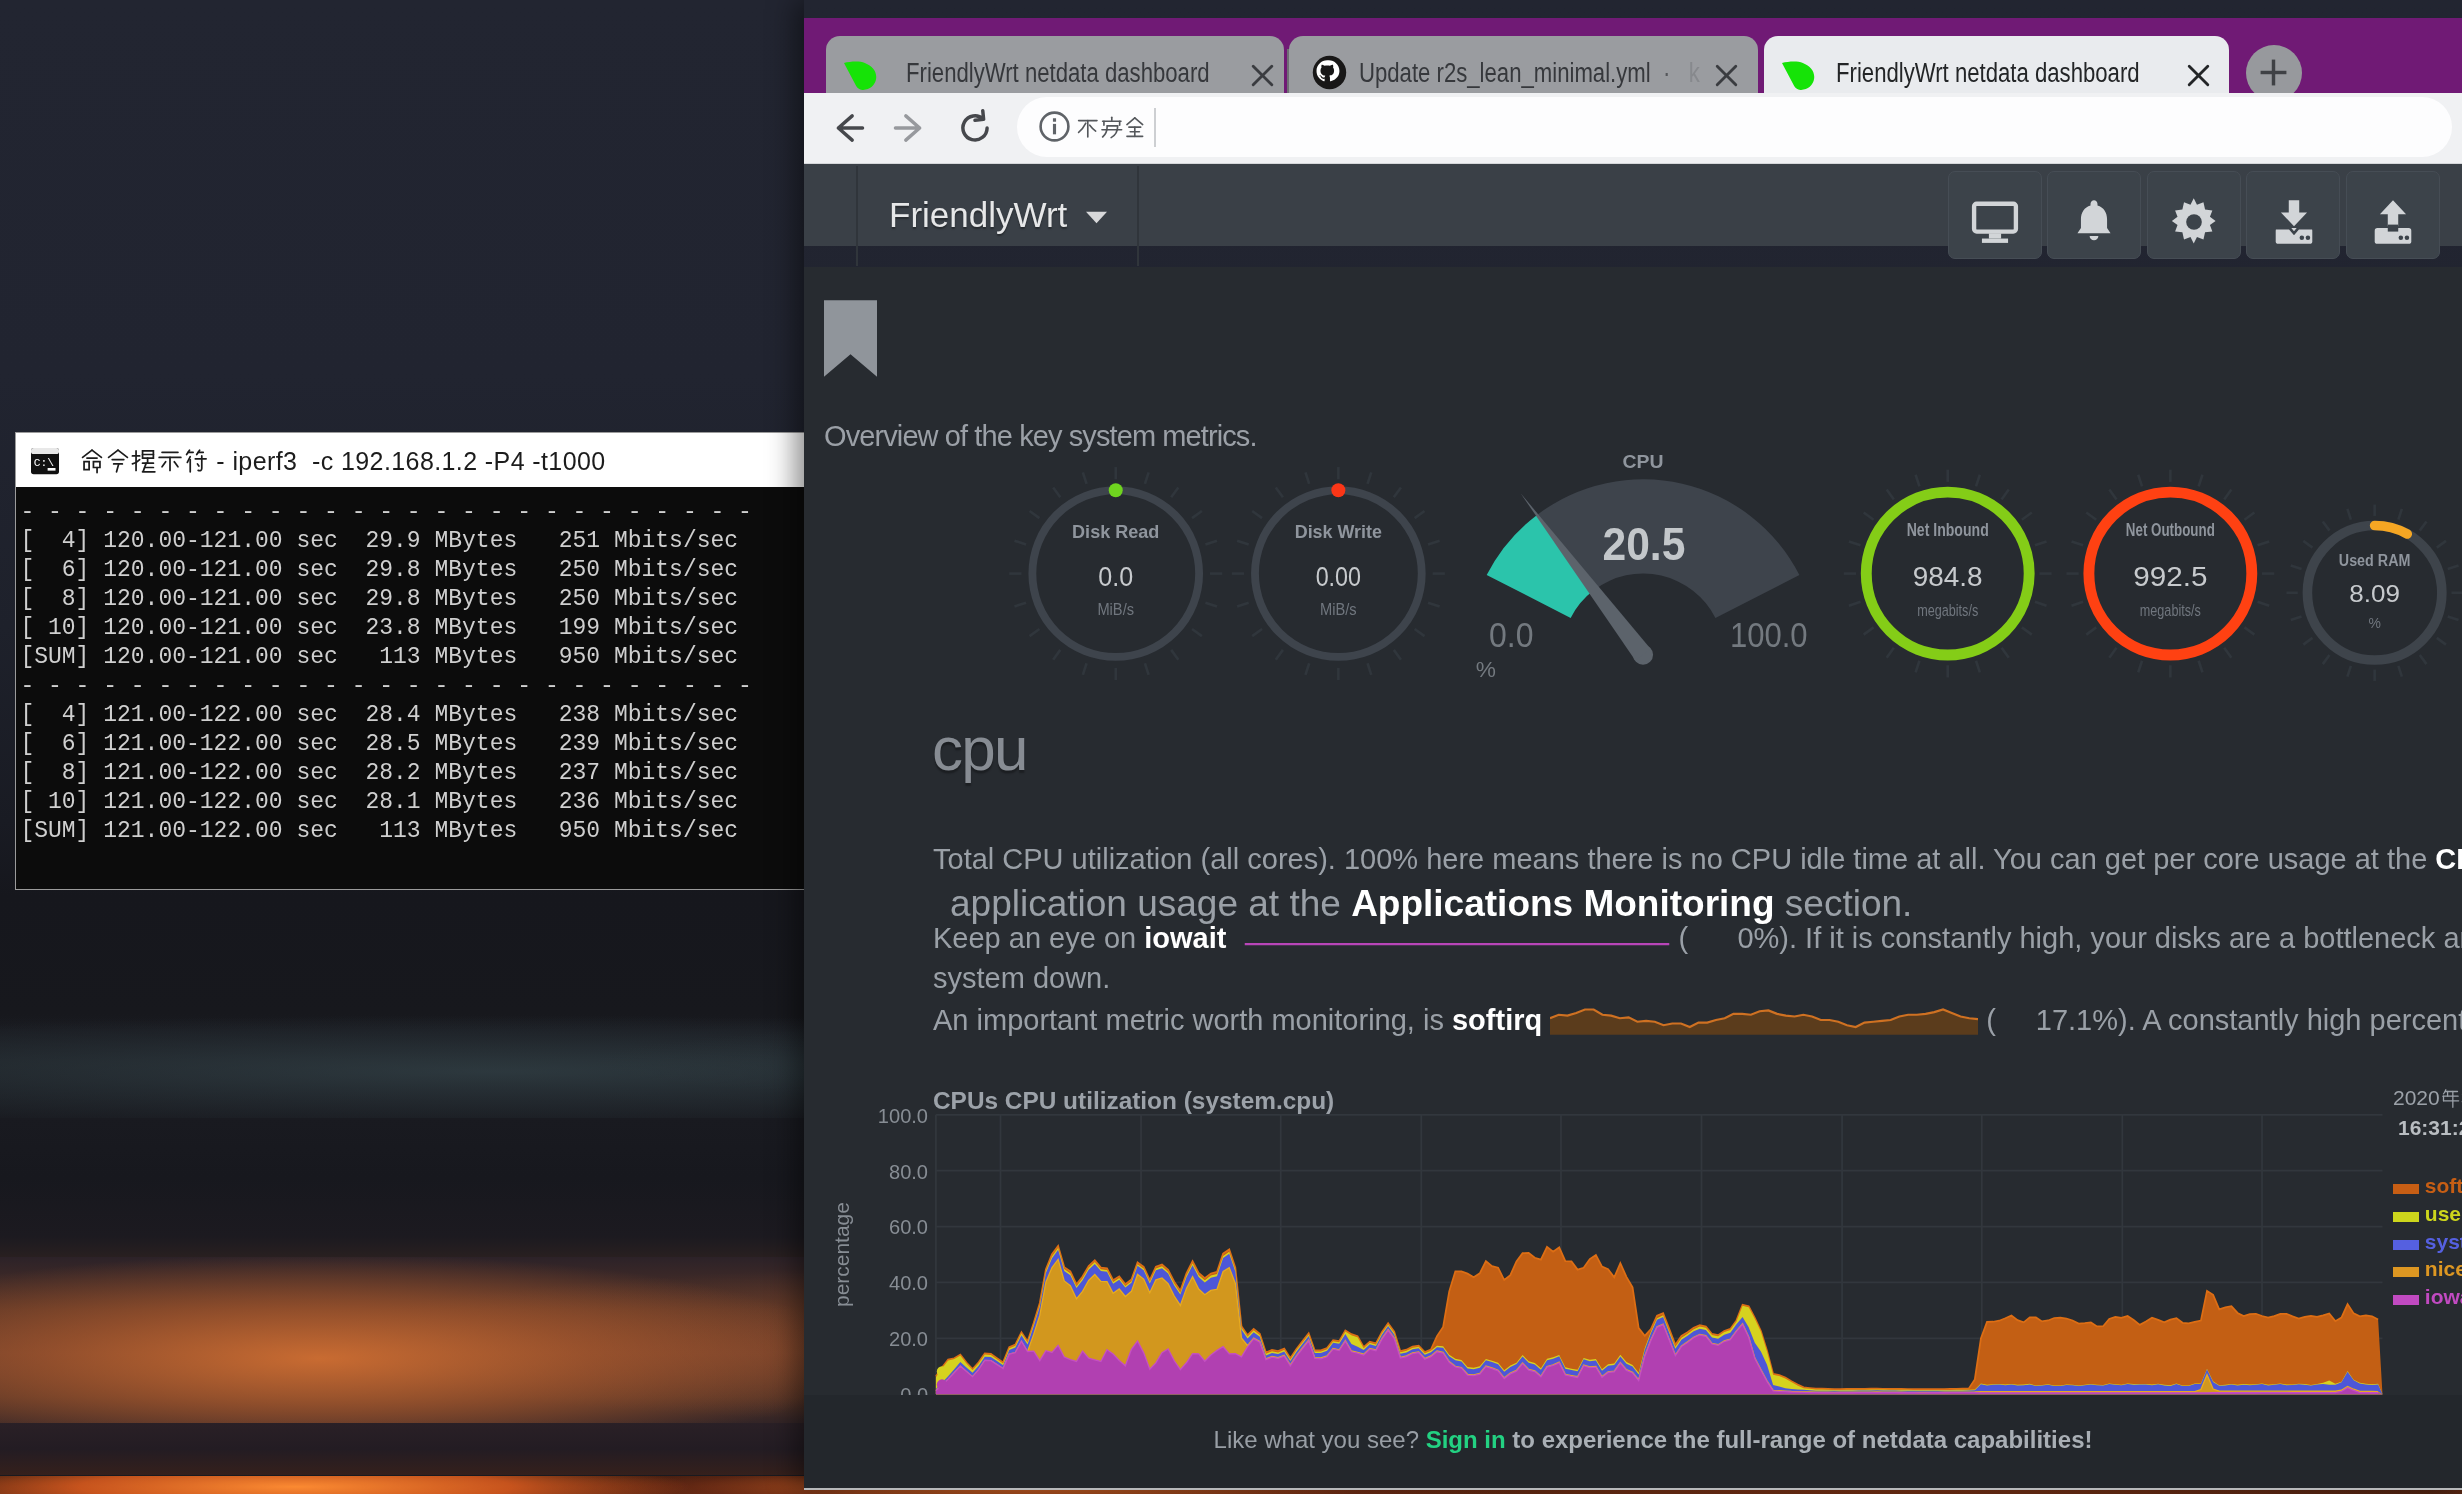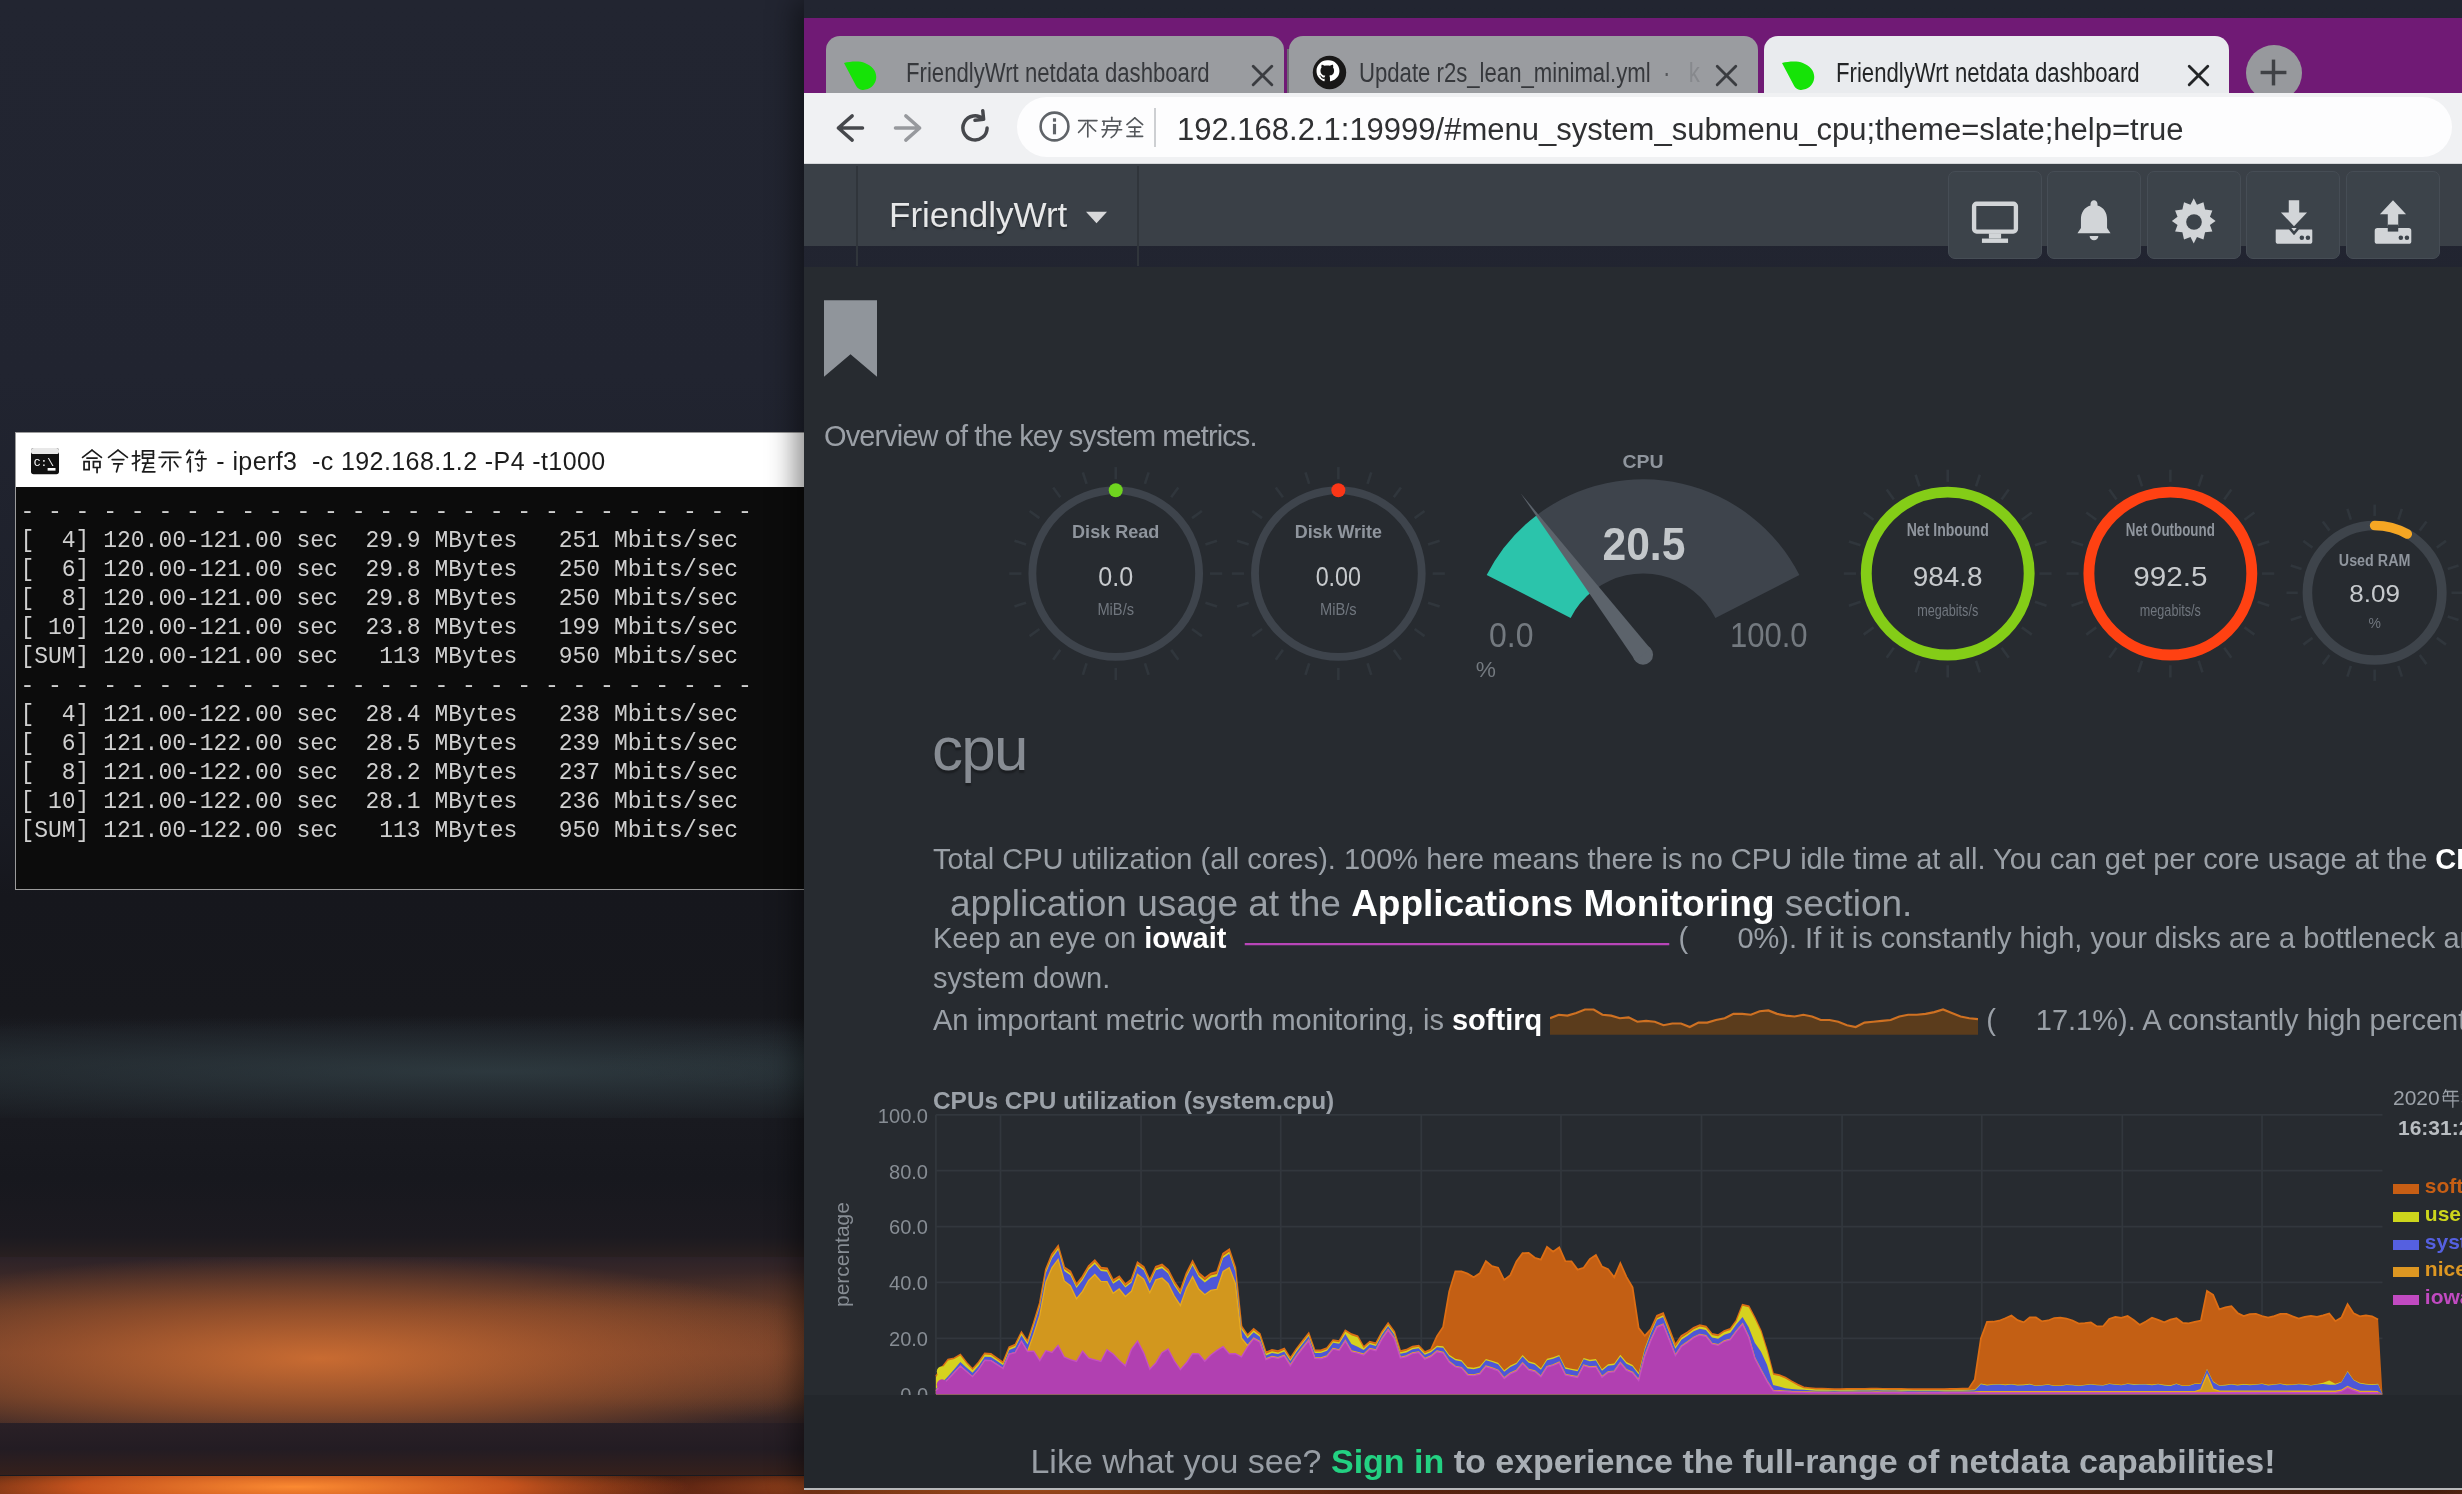--- a/index.html
+++ b/index.html
@@ -202,21 +202,20 @@
             <g>
               <path d="M18,3 L6,13"></path>
               <path d="M18,3 L30,13"></path>
               <path d="M9,17 H27"></path>
               <path d="M11,24 H25"></path>
               <path d="M6,31 H30"></path>
               <path d="M18,17 V31"></path>
             </g>
           </svg></span>
         <div class="abs" style="left:137px;top:10.5px;width:1.7px;height:39px;background:#cdcfd2"></div>
-        <span style="position:absolute;left:160px;top:15px;font-size:31px;color:#2f3032">192.168.2.1:19999/#menu_system_submenu_cpu;theme=slate;help=true</span>
       </div>
     </div>
     <div id="navbar">
       <div class="sep" style="left:52px"></div>
       <span style="position:absolute;left:85px;top:31px;font-size:35px;color:#e6e7e8;text-shadow:0 1.7px 1.7px rgba(0,0,0,.35)">FriendlyWrt</span>
       <svg style="position:absolute;left:281px;top:46px" width="23" height="14" viewBox="0 0 26 16">
         <path d="M1,2 L13,15 L25,2 Z" fill="#d7d8da"></path>
       </svg>
       <div class="sep" style="left:333px"></div>
       <div class="navcell" style="left:1144px"></div>
@@ -462,16 +461,16 @@
       <polyline points="1072,1592.9 1079,1586.5 1086,1579.9 1093,1572.5 1100,1565.0 1107,1571.0 1114,1576.9 1121,1568.8 1128,1558.4 1135,1558.6 1142,1563.1 1149,1567.6 1156,1551.1 1163,1549.3 1170,1536.4 1177,1548.1 1184,1547.7 1191,1558.6 1198,1547.2 1205,1549.2 1212,1541.1 1219,1554.4 1226,1557.3 1233,1559.5 1240,1547.6 1247,1555.8 1254,1557.7 1261,1559.5 1268,1546.1 1275,1550.9 1282,1558.3 1289,1564.5 1296,1545.5 1303,1536.1 1310,1549.6 1317,1568.4 1324,1561.2 1331,1549.5 1338,1545.1 1345,1558.7 1352,1568.8 1359,1561.0 1366,1550.6 1373,1550.8 1380,1559.2 1387,1552.0 1394,1546.8 1401,1542.6 1408,1550.8 1415,1550.5 1422,1554.3 1429,1542.7 1436,1533.7 1443,1537.5 1450,1557.5 1457,1554.6 1464,1556.0 1471,1553.3 1478,1564.4 1485,1553.7 1492,1544.7 1499,1536.0 1506,1556.0 1513,1556.4 1520,1554.1 1527,1545.4 1534,1547.0 1541,1536.3 1548,1548.4 1555,1549.9 1562,1552.1 1569,1545.4 1576,1547.1 1583,1533.9 1590,1523.9 1597,1533.3 1604,1555.6 1611,1554.0 1618,1550.4 1625,1549.3 1632,1557.0 1639,1554.1 1646,1548.4 1653,1549.8 1660,1560.4 1667,1565.8 1674,1567.2 1681,1575.1 1688,1575.7 1695,1574.0 1702,1565.5 1709,1567.7 1716,1570.3 1723,1579.1 1730,1573.7 1737,1570.6 1744,1562.0 1751,1569.4 1758,1571.1 1765,1577.1 1772,1566.0 1779,1564.1 1786,1561.1 1793,1575.0 1800,1576.5 1807,1577.8 1814,1564.4 1821,1566.6 1828,1566.0 1835,1577.6 1842,1572.1 1849,1571.3 1856,1561.4 1863,1569.7 1870,1572.7 1877,1581.4 1884,1553.7 1891,1535.4 1898,1520.4 1905,1517.3 1912,1535.0 1919,1552.9 1926,1542.4 1933,1537.7 1940,1532.3 1947,1529.2 1954,1530.7 1961,1539.4 1968,1541.0 1975,1536.7 1982,1534.5 1989,1525.1 1996,1517.0 2003,1531.8 2010,1556.0 2017,1569.5 2024,1582.3 2031,1593.2 2038,1593.7 2045,1594.1 2052,1594.5 2059,1594.7 2066,1595.0 2073,1595.1 2080,1595.2 2087,1595.3 2094,1595.3 2101,1595.4 2108,1595.3 2115,1595.3 2122,1595.3 2129,1595.2 2136,1595.2 2143,1595.1 2150,1595.1 2157,1595.1 2164,1595.2 2171,1595.2 2178,1595.3 2185,1595.3 2192,1595.3 2199,1595.4 2206,1595.4 2213,1595.3 2220,1595.3 2227,1595.3 2234,1595.2 2241,1595.2 2248,1595.1 2255,1595.1 2262,1595.1 2269,1595.4 2276,1595.4 2283,1595.4 2290,1595.4 2297,1595.4 2304,1595.4 2311,1595.4 2318,1595.4 2325,1595.4 2332,1595.4 2339,1595.4 2346,1595.4 2353,1595.4 2360,1595.4 2367,1595.4 2374,1595.4 2381,1595.4 2388,1595.4 2395,1595.4 2402,1595.4 2409,1595.4 2416,1595.4 2423,1595.4 2430,1595.4 2437,1595.4 2444,1595.4 2451,1595.4 2458,1595.4 2465,1595.4 2472,1595.4 2479,1595.4 2486,1595.4 2493,1595.4 2500,1595.4 2507,1595.4 2514,1595.4 2521,1595.4 2528,1595.4 2535,1595.3 2542,1595.3 2549,1595.3 2556,1595.3 2563,1595.3 2570,1595.3 2577,1595.3 2584,1595.3 2591,1595.2 2598,1595.2 2605,1595.2 2612,1595.2 2619,1595.2 2626,1595.2 2633,1595.2 2640,1595.2 2647,1595.1 2654,1595.1 2661,1595.1 2668,1595.1 2675,1595.1 2682,1593.9 2689,1589.6 2696,1592.6 2703,1595.1 2710,1595.2 2717,1595.3 2724,1595.3" fill="none" stroke="#c44fc4" stroke-width="1.5"></polyline>
       <circle cx="1079" cy="1571" r="6" fill="#d6d21f"></circle>
       <circle cx="1079" cy="1586" r="6" fill="#b140b1"></circle>
     </svg>
     <div class="abs" style="left:1589px;top:1174px;white-space:nowrap"><div style="width:26px;height:9.6px;background:#c75e14;display:inline-block"></div><span style="font-size:21px;font-weight:bold;color:#c75e14;vertical-align:0.9px">&nbsp;softirq</span></div>
     <div class="abs" style="left:1589px;top:1202px;white-space:nowrap"><div style="width:26px;height:9.6px;background:#cdd61c;display:inline-block"></div><span style="font-size:21px;font-weight:bold;color:#cdd61c;vertical-align:0.9px">&nbsp;user</span></div>
     <div class="abs" style="left:1589px;top:1230px;white-space:nowrap"><div style="width:26px;height:9.6px;background:#5560e0;display:inline-block"></div><span style="font-size:21px;font-weight:bold;color:#5560e0;vertical-align:0.9px">&nbsp;system</span></div>
     <div class="abs" style="left:1589px;top:1257px;white-space:nowrap"><div style="width:26px;height:9.6px;background:#dd9722;display:inline-block"></div><span style="font-size:21px;font-weight:bold;color:#dd9722;vertical-align:0.9px">&nbsp;nice</span></div>
     <div class="abs" style="left:1589px;top:1285px;white-space:nowrap"><div style="width:26px;height:9.6px;background:#c14ac1;display:inline-block"></div><span style="font-size:21px;font-weight:bold;color:#c14ac1;vertical-align:0.9px">&nbsp;iowait</span></div>
     <div id="footer">
-      <div style="text-align:center;margin-top:47px;padding-left:40px;font-size:34px;color:#989ea5">Like what you see? <span style="color:#23d182;font-weight:bold">Sign in</span><span style="font-weight:bold;color:#a9afb5"> to experience the full-range of netdata capabilities!</span></div>
+      <div style="text-align:center;margin-top:31px;padding-left:40px;font-size:24px;color:#989ea5">Like what you see? <span style="color:#23d182;font-weight:bold">Sign in</span><span style="font-weight:bold;color:#a9afb5"> to experience the full-range of netdata capabilities!</span></div>
     </div>
     <div id="botline"></div>
   </div>
 
 </body></html>

